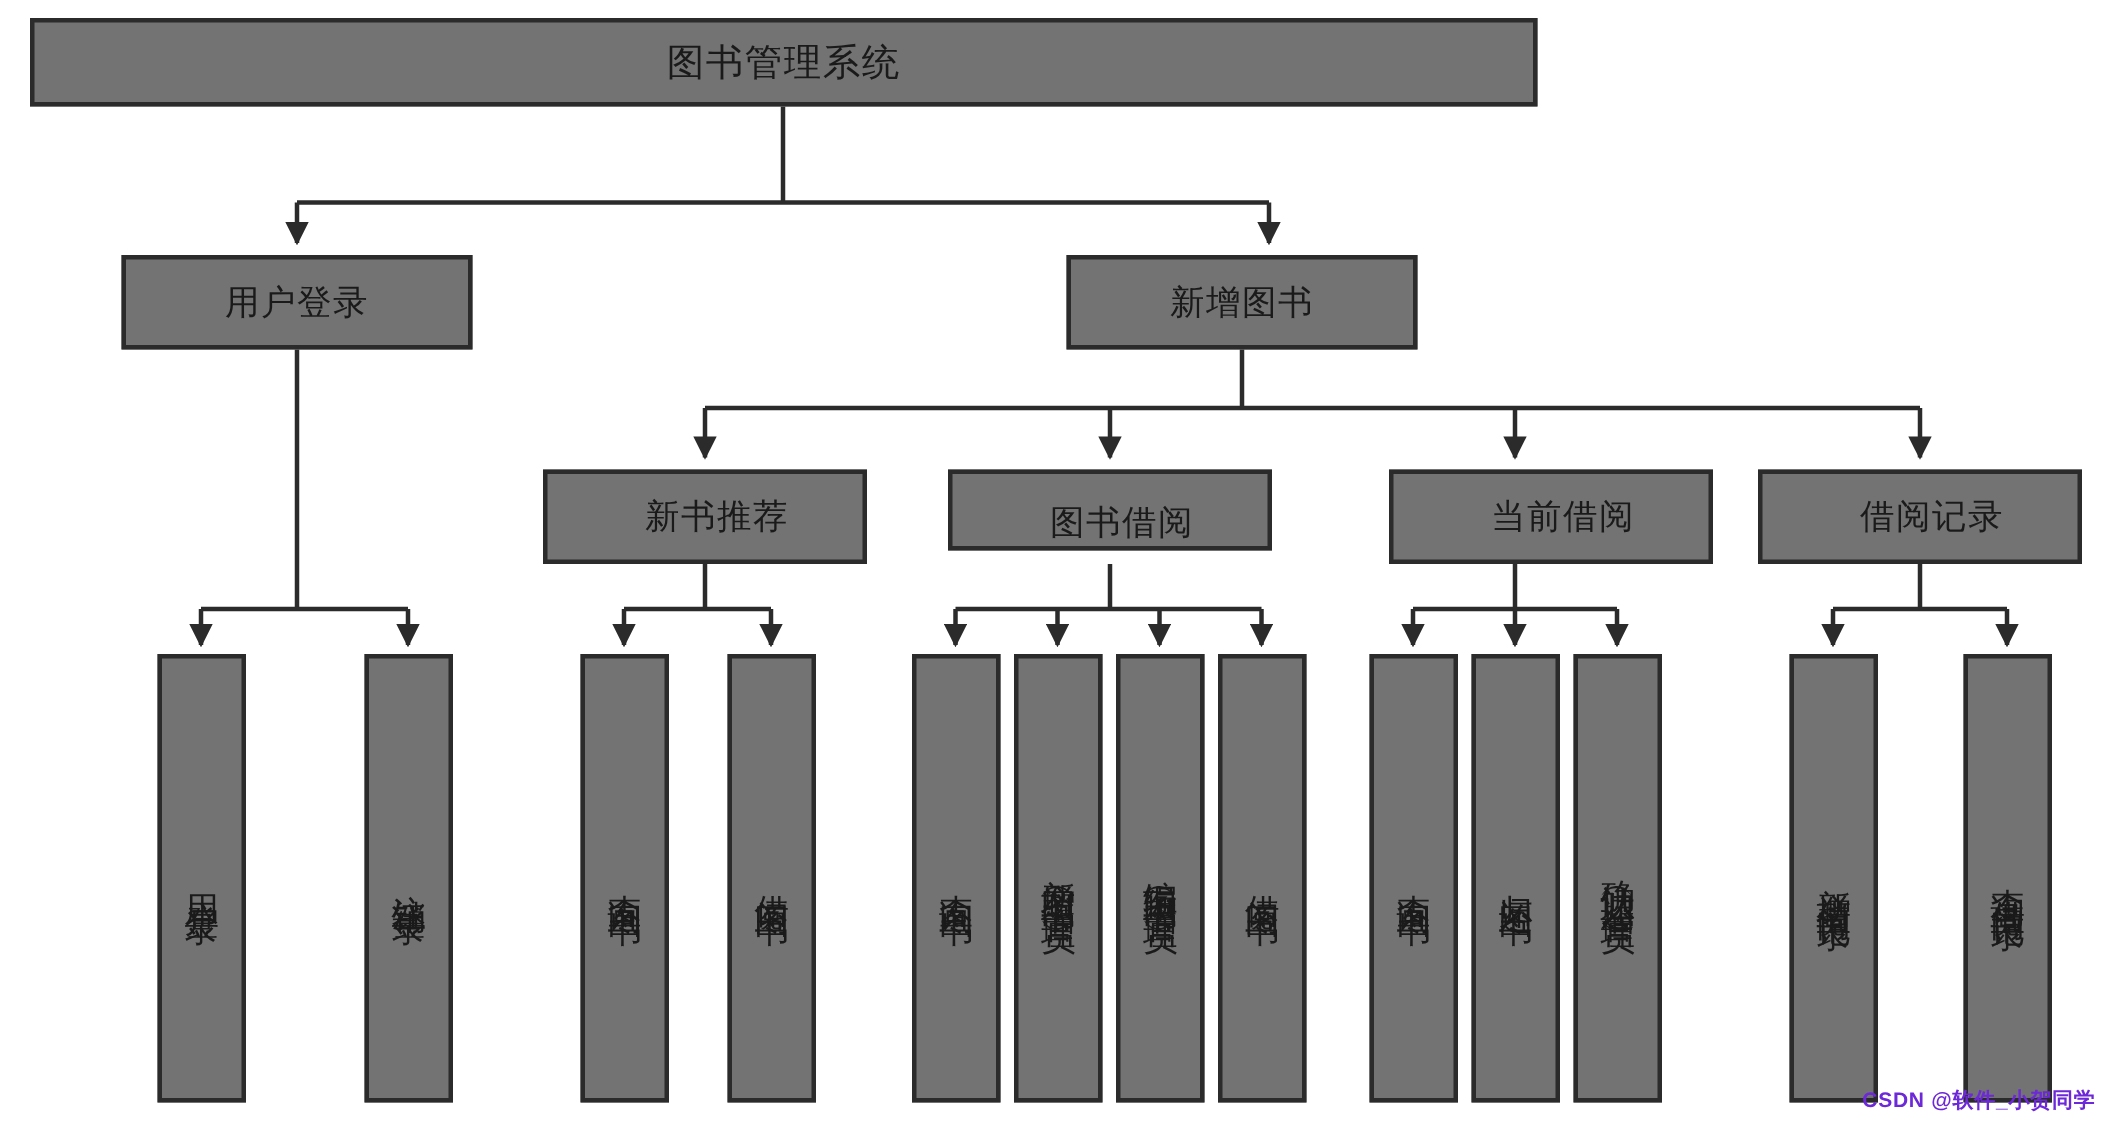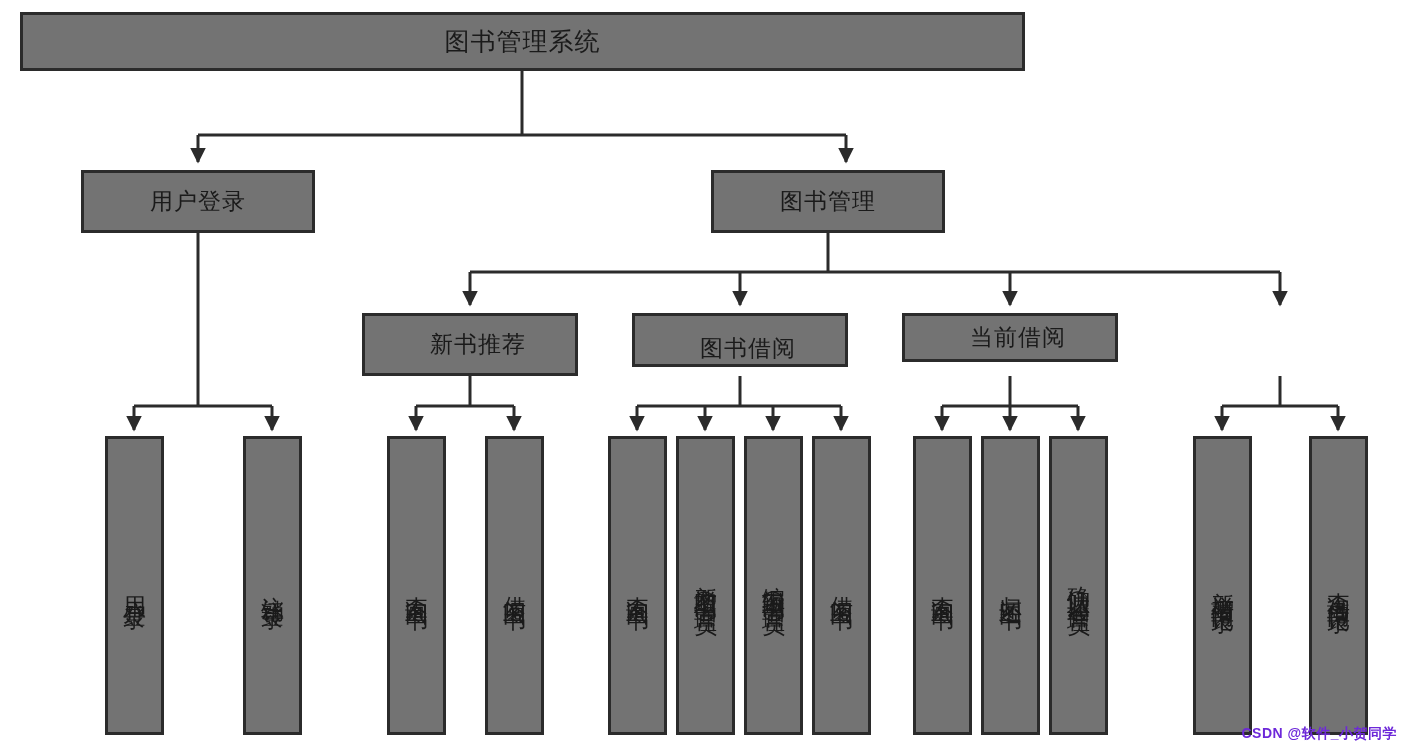--- a/index.html
+++ b/index.html
@@ -128,31 +128,34 @@
   </svg>
 
   <div class="node root" style="left:20px; top:12px; width:1005px; height:59px;">
     <span>图书管理系统</span>
   </div>
 
   <div class="node level2" style="left:81px; top:170px; width:234px; height:63px;">
     <span>用户登录</span>
   </div>
   <div class="node level2" style="left:711px; top:170px; width:234px; height:63px;">
-    <span>图书管理</span>
+    <span>新增图书</span>
   </div>
 
   <div class="node level3" style="left:362px; top:313px; width:216px; height:63px;">
     <span>新书推荐</span>
   </div>
   <div class="node level3" style="left:632px; top:313px; width:216px; height:54px;align-items:flex-end;">
     <span>图书借阅</span>
   </div>
-  <div class="node level3" style="left:902px; top:313px; width:216px; height:49px;justify-content:center;">
+  <div class="node level3" style="left:926px; top:313px; width:216px; height:63px;justify-content:center;">
     <span>当前借阅</span>
+  </div>
+  <div class="node level3" style="left:1172px; top:313px; width:216px; height:63px;">
+    <span>借阅记录</span>
   </div>
 
   <div class="node leaf" style="left:105px; top:436px; width:59px; height:299px;">
     <span class="vtext">用户登录</span>
   </div>
   <div class="node leaf" style="left:243px; top:436px; width:59px; height:299px;">
     <span class="vtext">注销登录</span>
   </div>
 
   <div class="node leaf" style="left:387px; top:436px; width:59px; height:299px;">

